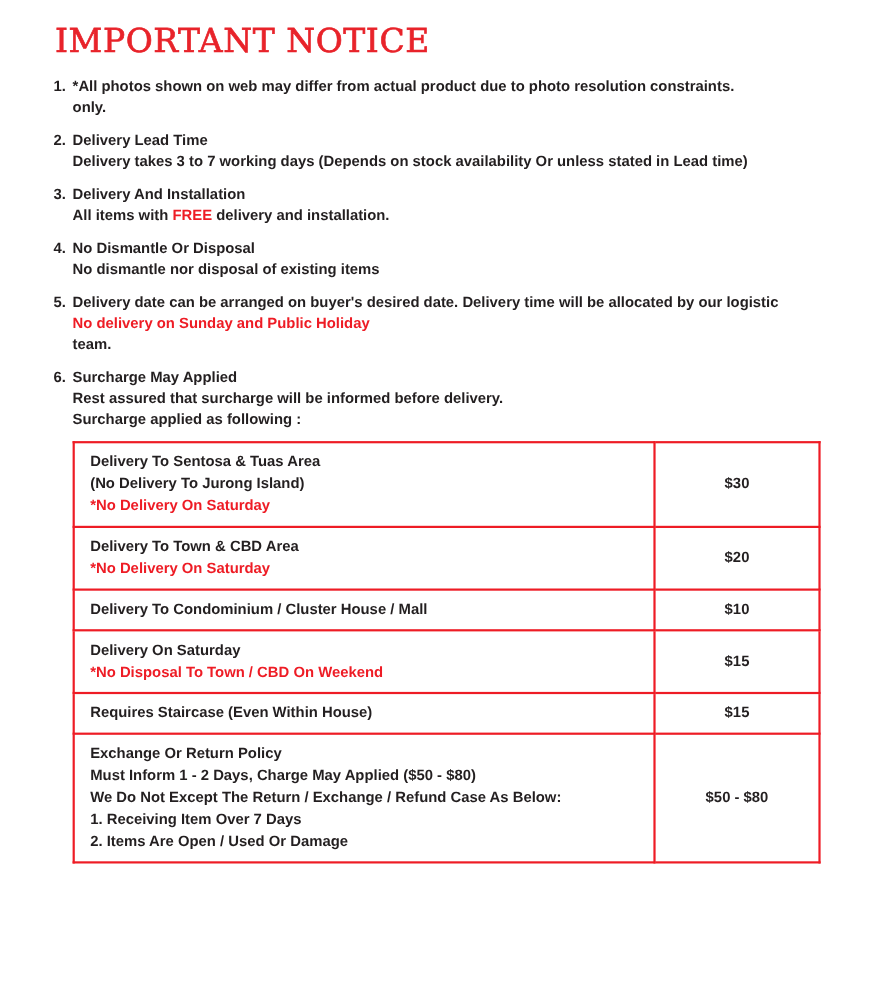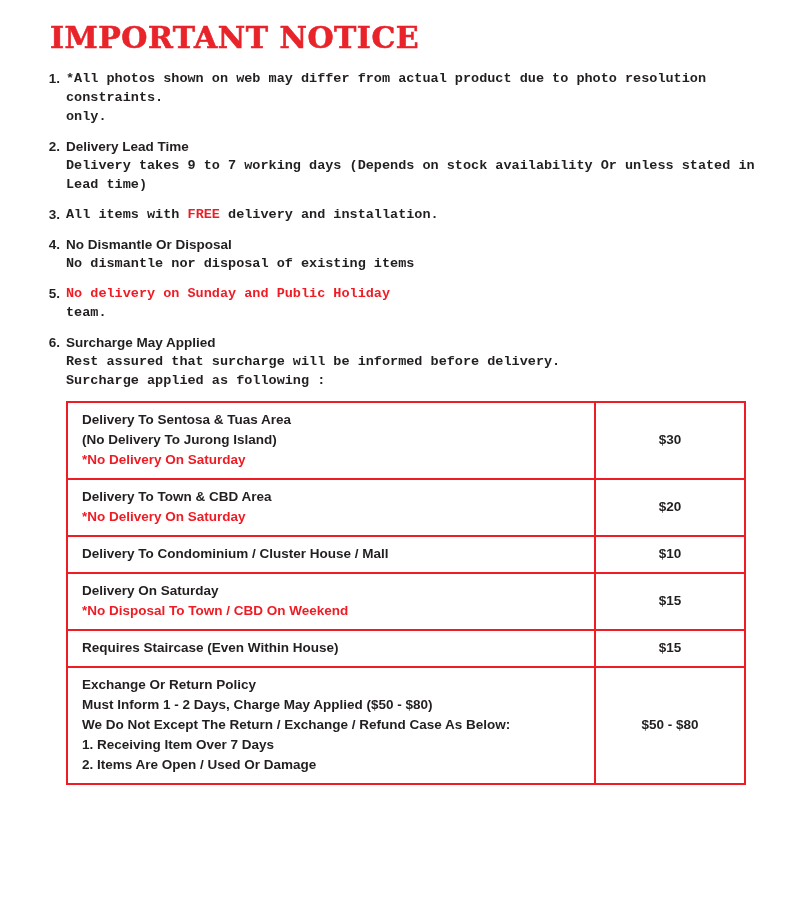--- a/index.html
+++ b/index.html
@@ -16,21 +16,21 @@
   }
   .page {
     position: relative;
     width: 800px;
     height: 900px;
     box-sizing: border-box;
     padding: 14px 40px 0 40px;
   }
   .title {
     font-family: "DejaVu Serif", serif;
-    font-weight: bold;
+    font-weight: normal;
     font-size: 30px;
     letter-spacing: 0.5px;
     color: #e8232a;
     margin: 6px 0 14px 10px;
     -webkit-text-stroke: 0.6px #e8232a;
   }
   .item {
     display: flex;
     margin-bottom: 11px;
   }
@@ -48,21 +48,20 @@
   }
   .heading {
     font-size: 13.5px;
     font-weight: bold;
     line-height: 19px;
   }
   .line {
     font-size: 13.5px;
     font-weight: bold;
     line-height: 19px;
-    font-family: Liberation Mono, monospace;
   }
   .red {
     color: #ee1c25;
   }
   table.surcharge {
     border-collapse: collapse;
     width: 680px;
     margin-left: 26px;
     margin-top: 9px;
     border: 2px solid #ee1c25;
@@ -99,42 +98,44 @@
     <div class="body">
       <div class="line">*All photos shown on web may differ from actual product due to photo resolution constraints.</div>
       <div class="line">only.</div>
     </div>
   </div>
 
   <div class="item">
     <div class="num">2.</div>
     <div class="body">
       <div class="heading">Delivery Lead Time</div>
-      <div class="line">Delivery takes 9 to 7 working days (Depends on stock availability Or unless stated in Lead time)</div>
+      <div class="line">Delivery takes 3 to 7 working days (Depends on stock availability Or unless stated in Lead time)</div>
     </div>
   </div>
 
   <div class="item">
     <div class="num">3.</div>
     <div class="body">
+      <div class="heading">Delivery And Installation</div>
       <div class="line"><span>All items with </span><span class="red">FREE</span><span> delivery and installation.</span></div>
     </div>
   </div>
 
   <div class="item">
     <div class="num">4.</div>
     <div class="body">
       <div class="heading">No Dismantle Or Disposal</div>
       <div class="line">No dismantle nor disposal of existing items</div>
     </div>
   </div>
 
   <div class="item">
     <div class="num">5.</div>
     <div class="body">
+      <div class="line">Delivery date can be arranged on buyer's desired date. Delivery time will be allocated by our logistic</div>
       <div class="line red">No delivery on Sunday and Public Holiday</div>
       <div class="line">team.</div>
     </div>
   </div>
 
   <div class="item">
     <div class="num">6.</div>
     <div class="body">
       <div class="heading">Surcharge May Applied</div>
       <div class="line">Rest assured that surcharge will be informed before delivery.</div>

